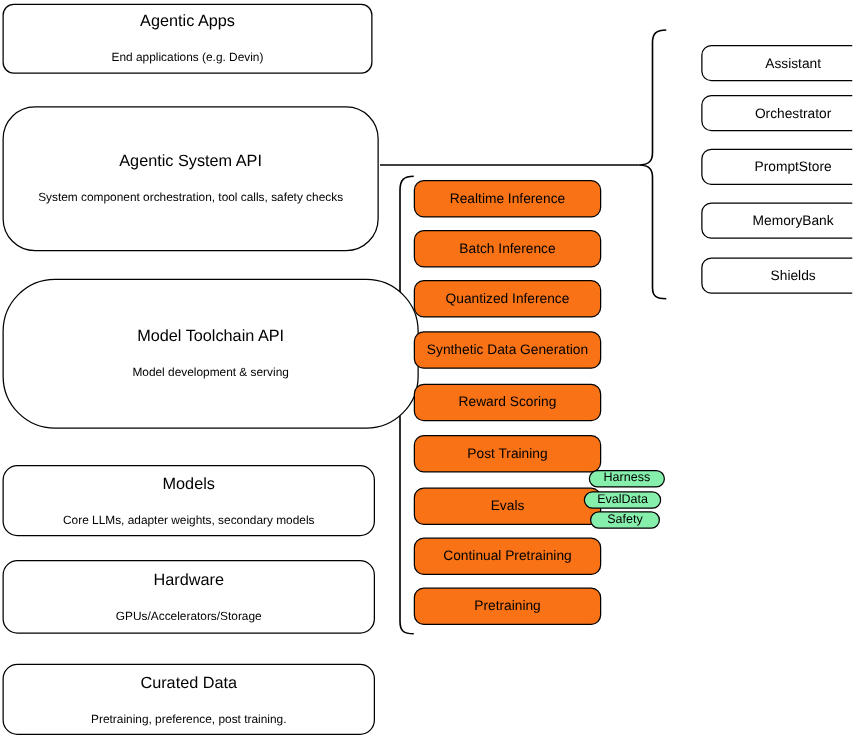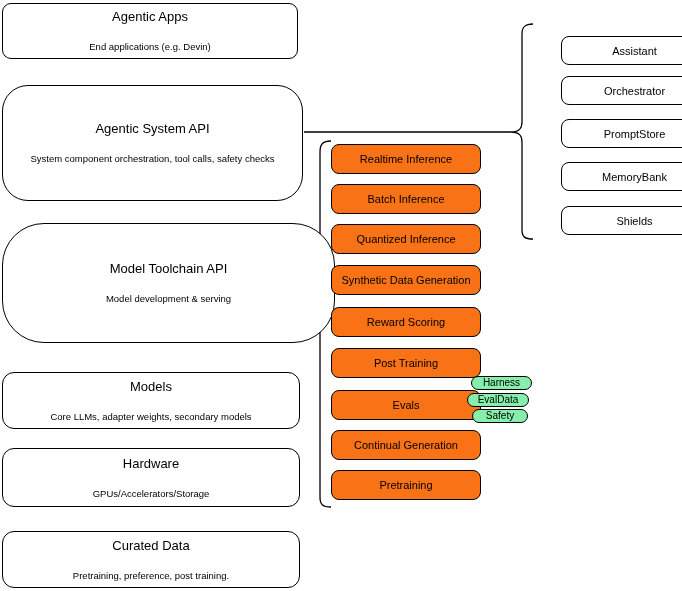--- a/index.html
+++ b/index.html
@@ -86,21 +86,21 @@
     <div class="s">Pretraining, preference, post training.</div>
   </div>
 
   <div class="svc m1">Realtime Inference</div>
   <div class="svc m2">Batch Inference</div>
   <div class="svc m3">Quantized Inference</div>
   <div class="svc m4">Synthetic Data Generation</div>
   <div class="svc m5">Reward Scoring</div>
   <div class="svc m6">Post Training</div>
   <div class="svc m7">Evals</div>
-  <div class="svc m8">Continual Generation</div>
+  <div class="svc m8">Continual Pretraining</div>
   <div class="svc m9">Pretraining</div>
 
   <div class="pill p1">Harness</div>
   <div class="pill p2">EvalData</div>
   <div class="pill p3">Safety</div>
 
   <div class="comp r1">Assistant</div>
   <div class="comp r2">Orchestrator</div>
   <div class="comp r3">PromptStore</div>
   <div class="comp r4">MemoryBank</div>

